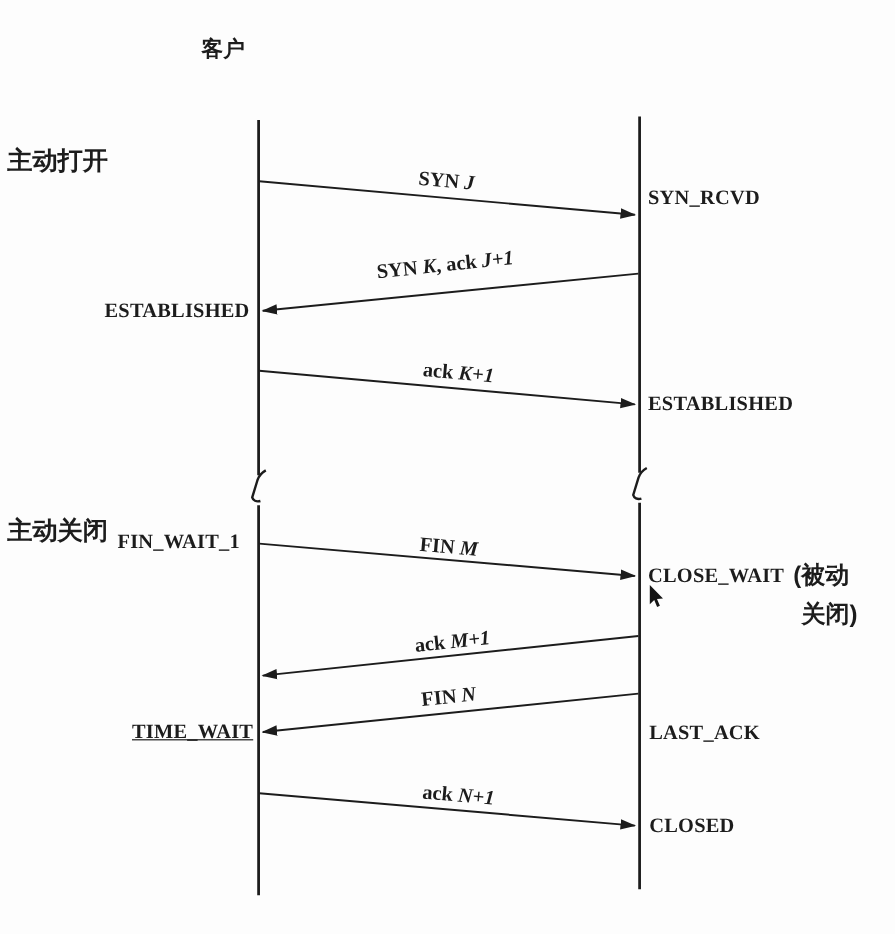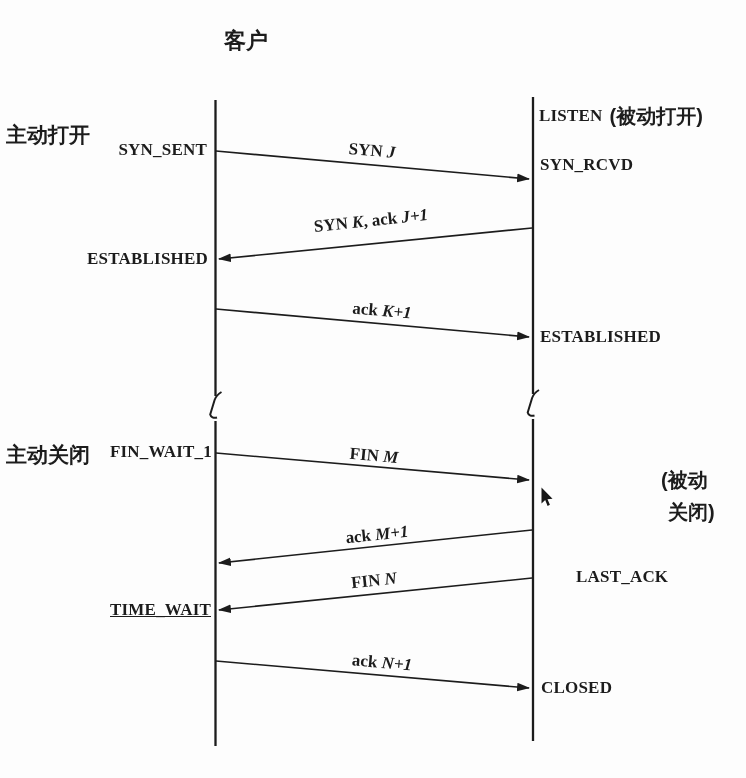--- a/index.html
+++ b/index.html
@@ -14,21 +14,21 @@
   .state{
     font-family:"Liberation Serif","DejaVu Serif",serif;
     font-weight:700;font-size:17px;line-height:22px;letter-spacing:.2px;
   }
   .r{text-align:right;}
   .cjk{
     font-family:"Liberation Sans","DejaVu Sans",sans-serif;
     font-weight:600;font-size:21px;line-height:26px;
   }
   .cjk.sm{font-size:20px;}
-  .hdr{font-size:22px;text-align:right;}
+  .hdr{font-size:18px;text-align:left;}
   .row{position:absolute;display:flex;align-items:center;gap:7px;white-space:nowrap;}
   .arrow-label{
     position:absolute;white-space:nowrap;
     font-family:"Liberation Serif","DejaVu Serif",serif;
     font-weight:600;font-size:17px;line-height:20px;
     transform-origin:center center;
   }
   .it{font-style:italic;}
   .rot-dn{transform:translate(-50%,-50%) rotate(5deg);}
   .rot-up{transform:translate(-50%,-50%) rotate(-6deg);}
@@ -60,35 +60,31 @@
     <line x1="532" y1="530" x2="219" y2="563" stroke="#1c1c1c" stroke-width="1.6" marker-end="url(#ah)"></line>
     <line x1="532" y1="578" x2="219" y2="610" stroke="#1c1c1c" stroke-width="1.6" marker-end="url(#ah)"></line>
     <line x1="216" y1="661" x2="529" y2="688" stroke="#1c1c1c" stroke-width="1.6" marker-end="url(#ah)"></line>
 
     <path d="M541.5,487.5 L541.5,503.5 L545.2,500.1 L547.6,505.9 L549.9,504.8 L547.5,499.2 L552.5,498.8 Z" fill="#151515"></path>
   </svg>
 
   <div class="lbl cjk hdr" style="left:168px;top:28px;width:100px;">客户</div>
 
   <div class="lbl cjk" style="left:6px;top:122px;">主动打开</div>
-  <div class="lbl state r" style="left:95px;top:139px;width:112px;">SYN_SENT</div>
   <div class="lbl state r" style="left:75px;top:248px;width:133px;">ESTABLISHED</div>
-  <div class="lbl cjk" style="left:6px;top:442px;">主动关闭</div>
-  <div class="lbl state r" style="left:90px;top:441px;width:122px;">FIN_WAIT_1</div>
+  <div class="lbl cjk" style="left:6px;top:430px;">主动关闭</div>
+  <div class="lbl state r" style="left:78px;top:441px;width:122px;">FIN_WAIT_1</div>
   <div class="lbl state r" style="left:95px;top:599px;width:116px;text-decoration:underline;">TIME_WAIT</div>
 
-  <div class="row" style="left:539px;top:103px;">
-    <span class="state">LISTEN</span>
-    <span class="cjk sm">(被动打开)</span>
-  </div>
   <div class="lbl state" style="left:540px;top:154px;">SYN_RCVD</div>
   <div class="lbl state" style="left:540px;top:326px;">ESTABLISHED</div>
+  <div class="lbl state" style="left:540px;top:469px;">CLOSE_WAIT</div>
   <div class="lbl cjk sm" style="left:661px;top:467px;text-align:center;">(被动</div>
   <div class="lbl cjk sm" style="left:668px;top:499px;">关闭)</div>
-  <div class="lbl state" style="left:541px;top:566px;margin-left:35px;">LAST_ACK</div>
+  <div class="lbl state" style="left:541px;top:600px;">LAST_ACK</div>
   <div class="lbl state" style="left:541px;top:677px;text-align:right;">CLOSED</div>
 
   <div class="arrow-label rot-dn" style="left:372px;top:151px;">
     <span>SYN </span><span class="it">J</span>
   </div>
   <div class="arrow-label rot-up" style="left:371px;top:221px;">
     <span>SYN </span><span class="it">K</span><span>, ack </span><span class="it">J+1</span>
   </div>
   <div class="arrow-label rot-dn" style="left:382px;top:311px;">
     <span>ack </span><span class="it">K+1</span>

